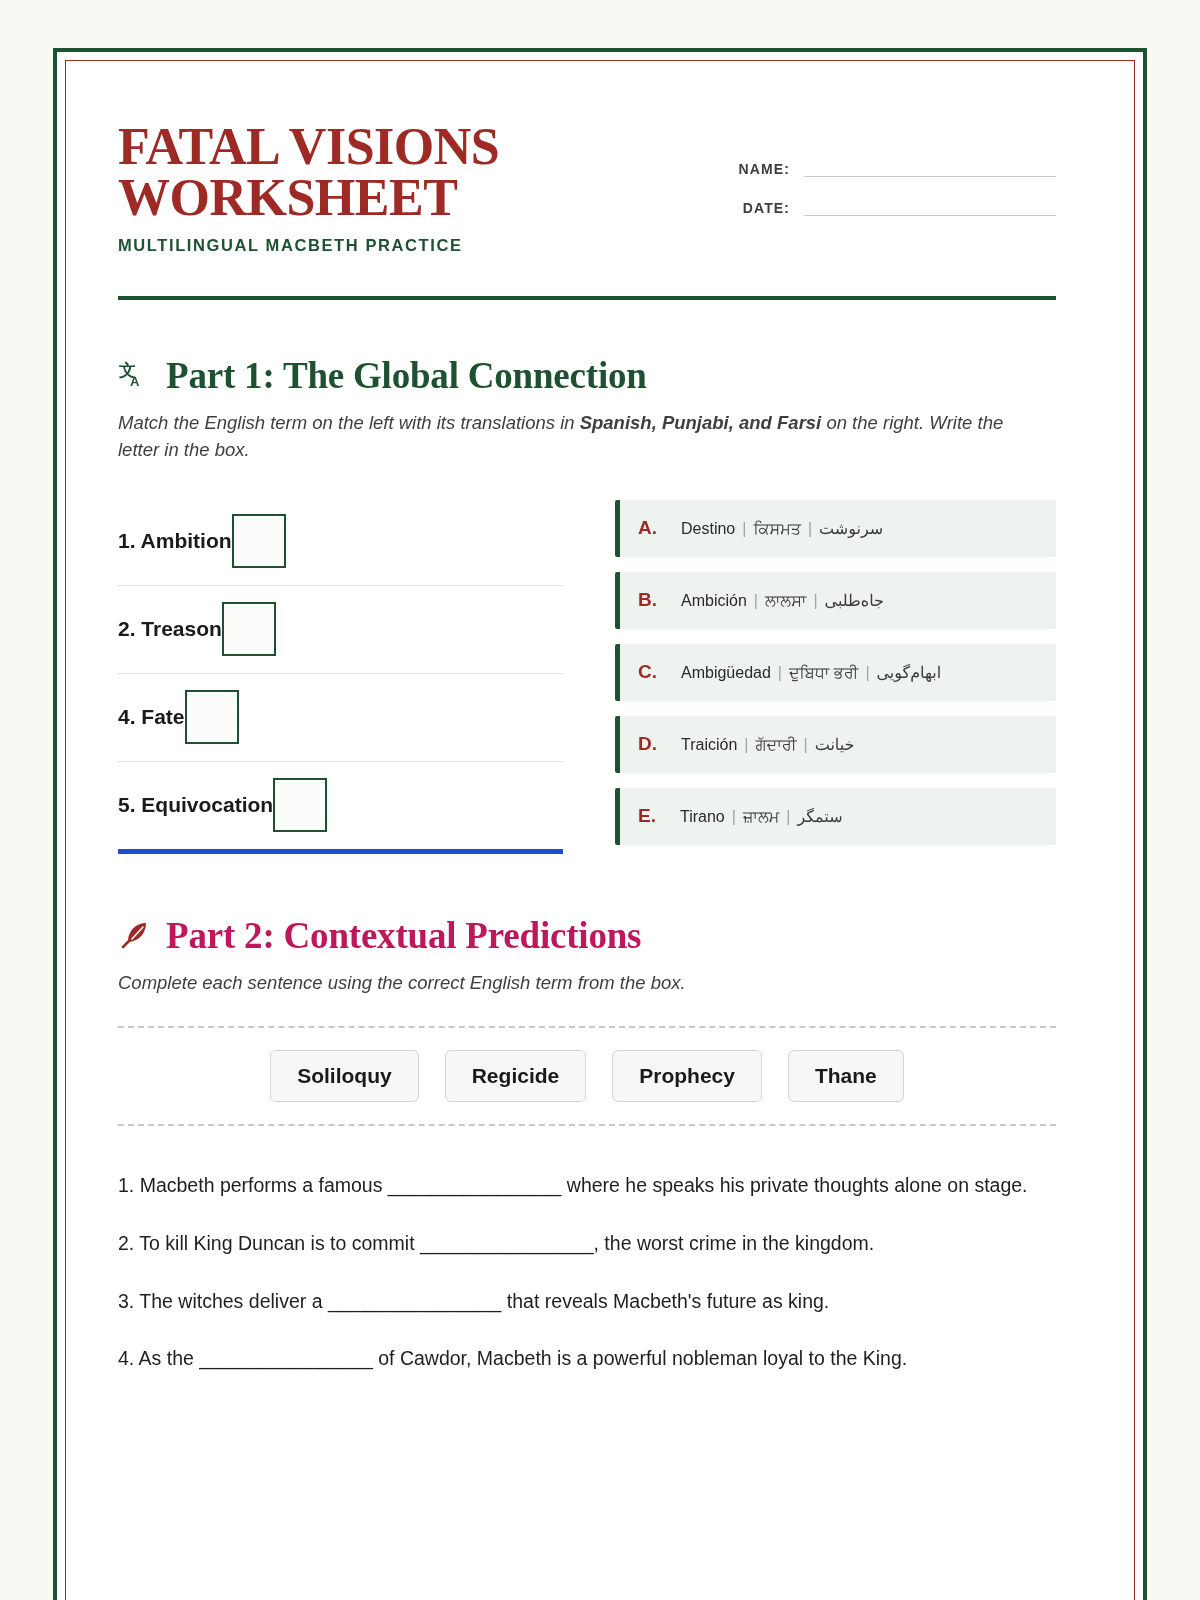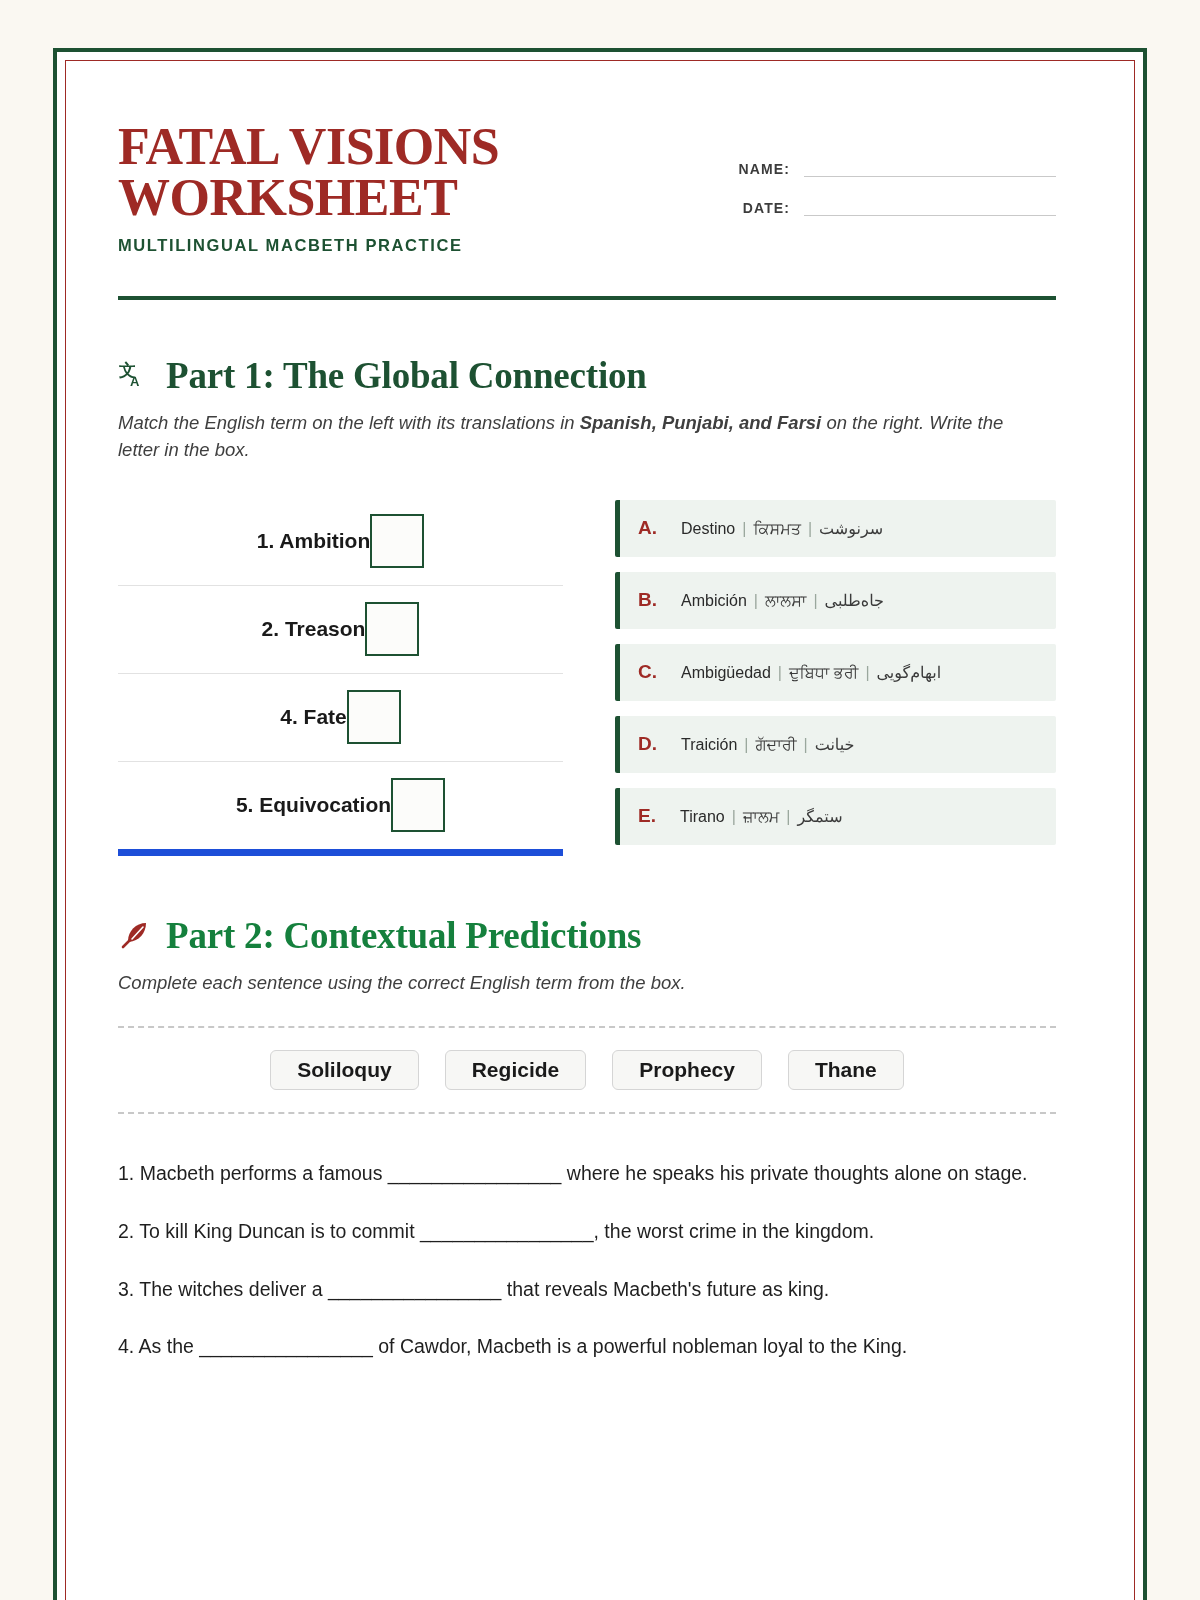--- a/index.html
+++ b/index.html
@@ -115,21 +115,21 @@
     justify-content: center;
   }
   .section-title {
     font-family: "Liberation Serif", serif;
     font-weight: bold;
     font-size: 37px;
     color: #1d5132;
     letter-spacing: -0.2px;
   }
   .section-title.red {
-    color: #15803d;
+    color: #be185d;
   }
   .section-desc {
     margin-top: 13px;
     font-size: 18.5px;
     font-style: italic;
     color: #3f3f3f;
     line-height: 1.45;
     max-width: 920px;
   }
   .section-desc b {
@@ -141,26 +141,26 @@
     display: flex;
     margin-top: 34px;
     gap: 52px;
   }
   .match-left {
     width: 445px;
   }
   .match-row {
     display: flex;
     align-items: center;
-    justify-content: center;
+    justify-content: flex-start;
     height: 87px;
     border-bottom: 1px solid #e2e2e2;
   }
   .match-row:last-child {
-    border-bottom: 7px solid #1d4ed8;
+    border-bottom: 5px solid #1d4ed8;
   }
   .match-term {
     font-size: 21px;
     font-weight: bold;
     color: #1a1a1a;
   }
   .answer-box {
     width: 50px;
     height: 50px;
     border: 2.5px solid #1d5132;
@@ -210,21 +210,21 @@
     border-bottom: 2px dashed #c8c8c8;
     padding: 22px 0;
     display: flex;
     justify-content: center;
     gap: 26px;
   }
   .word-chip {
     border: 1.5px solid #d5d5d5;
     background: #f7f7f5;
     border-radius: 6px;
-    padding: 7px 26px;
+    padding: 13px 26px;
     font-size: 21px;
     font-weight: bold;
     color: #1a1a1a;
   }
   .questions {
     margin-top: 44px;
   }
   .question {
     font-size: 19.5px;
     color: #1f1f1f;

